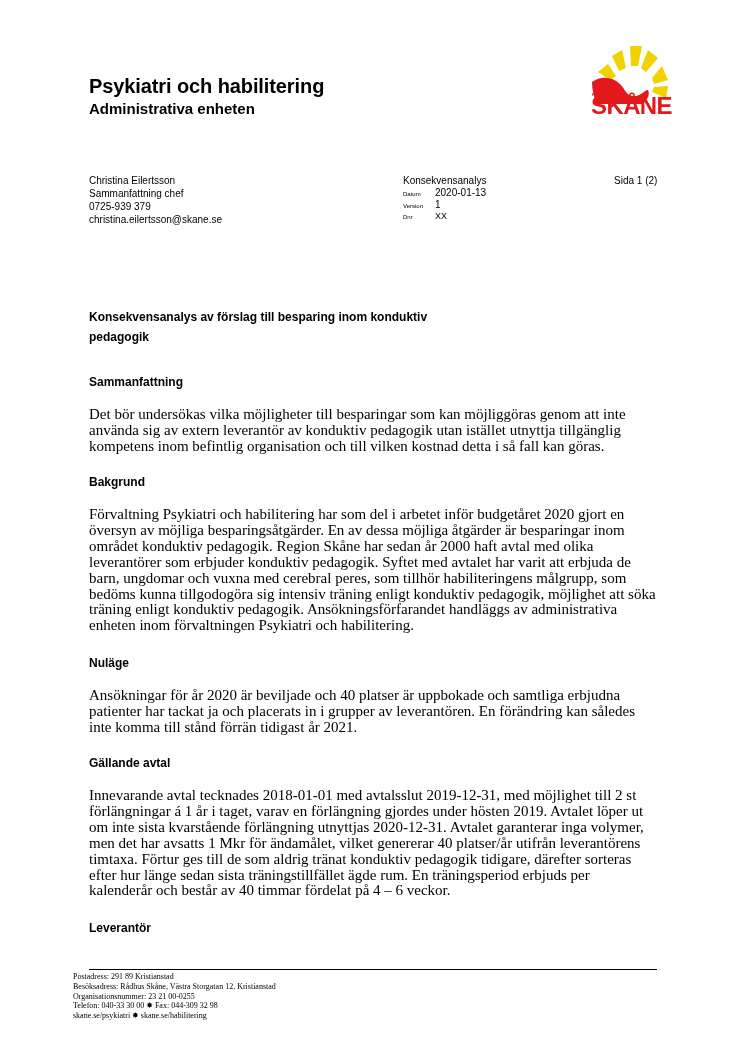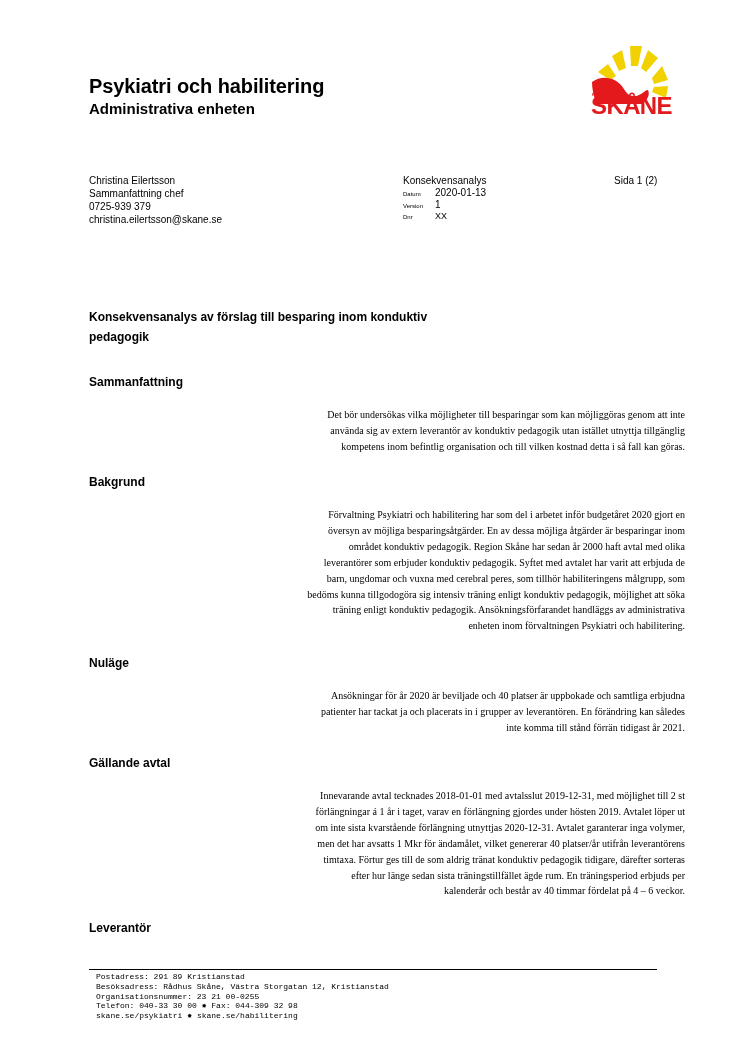--- a/index.html
+++ b/index.html
@@ -18,25 +18,25 @@
     .docmeta { position: absolute; left: 391px; top: 174px; font-family: "Liberation Sans", sans-serif; font-size: 10px; line-height: 13px; margin-left: 12px; }
     .docmeta .row { display: flex; align-items: baseline; height: 12px; }
     .docmeta .lbl { font-size: 6px; width: 32px; }
     .docmeta .val { font-size: 10px; }
     .docmeta .row.dnr .val { font-size: 9px; }
     #page-no { position: absolute; left: 614px; top: 174px; font-family: "Liberation Sans", sans-serif; font-size: 10px; line-height: 13px; }
 
     #doc-title { position: absolute; left: 89px; top: 307px; width: 540px; font-family: "Liberation Sans", sans-serif; font-weight: bold; font-size: 12px; line-height: 20px; }
 
     .section-h { position: absolute; left: 89px; font-family: "Liberation Sans", sans-serif; font-weight: bold; font-size: 12px; line-height: 14px; }
-    .para { position: absolute; left: 105px; width: 580px; font-family: "Liberation Serif", serif; font-size: 10px; line-height: 15.9px; text-align: right; }
+    .para { position: absolute; left: 89px; width: 580px; font-family: "Liberation Serif", serif; font-size: 15px; line-height: 15.9px; }
     .para div { white-space: nowrap; }
 
     #footer-rule { position: absolute; left: 89px; top: 969px; width: 568px; height: 1px; background: #000; }
-    #footer { position: absolute; left: 96px; top: 972px; font-family: Liberation Mono, monospace; font-size: 8px; line-height: 9.8px; }
+    #footer { position: absolute; left: 73px; top: 972px; font-family: Liberation Serif, serif; font-size: 8px; line-height: 9.8px; }
     #footer div { white-space: nowrap; }
     .star { font-size: 8px; }
   </style>
 </head>
 <body>
 
 <div id="org-title">Psykiatri och habilitering</div>
 <div id="org-subtitle">Administrativa enheten</div>
 
 <div>

